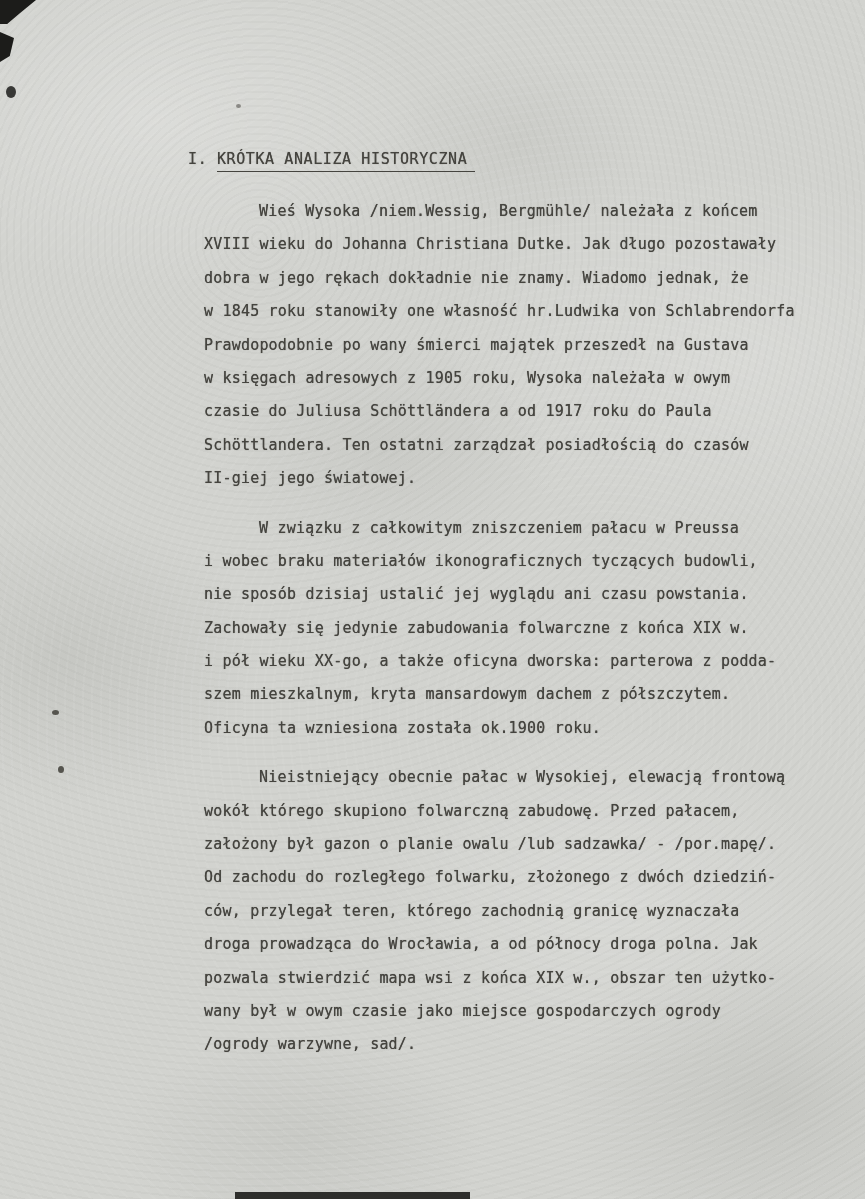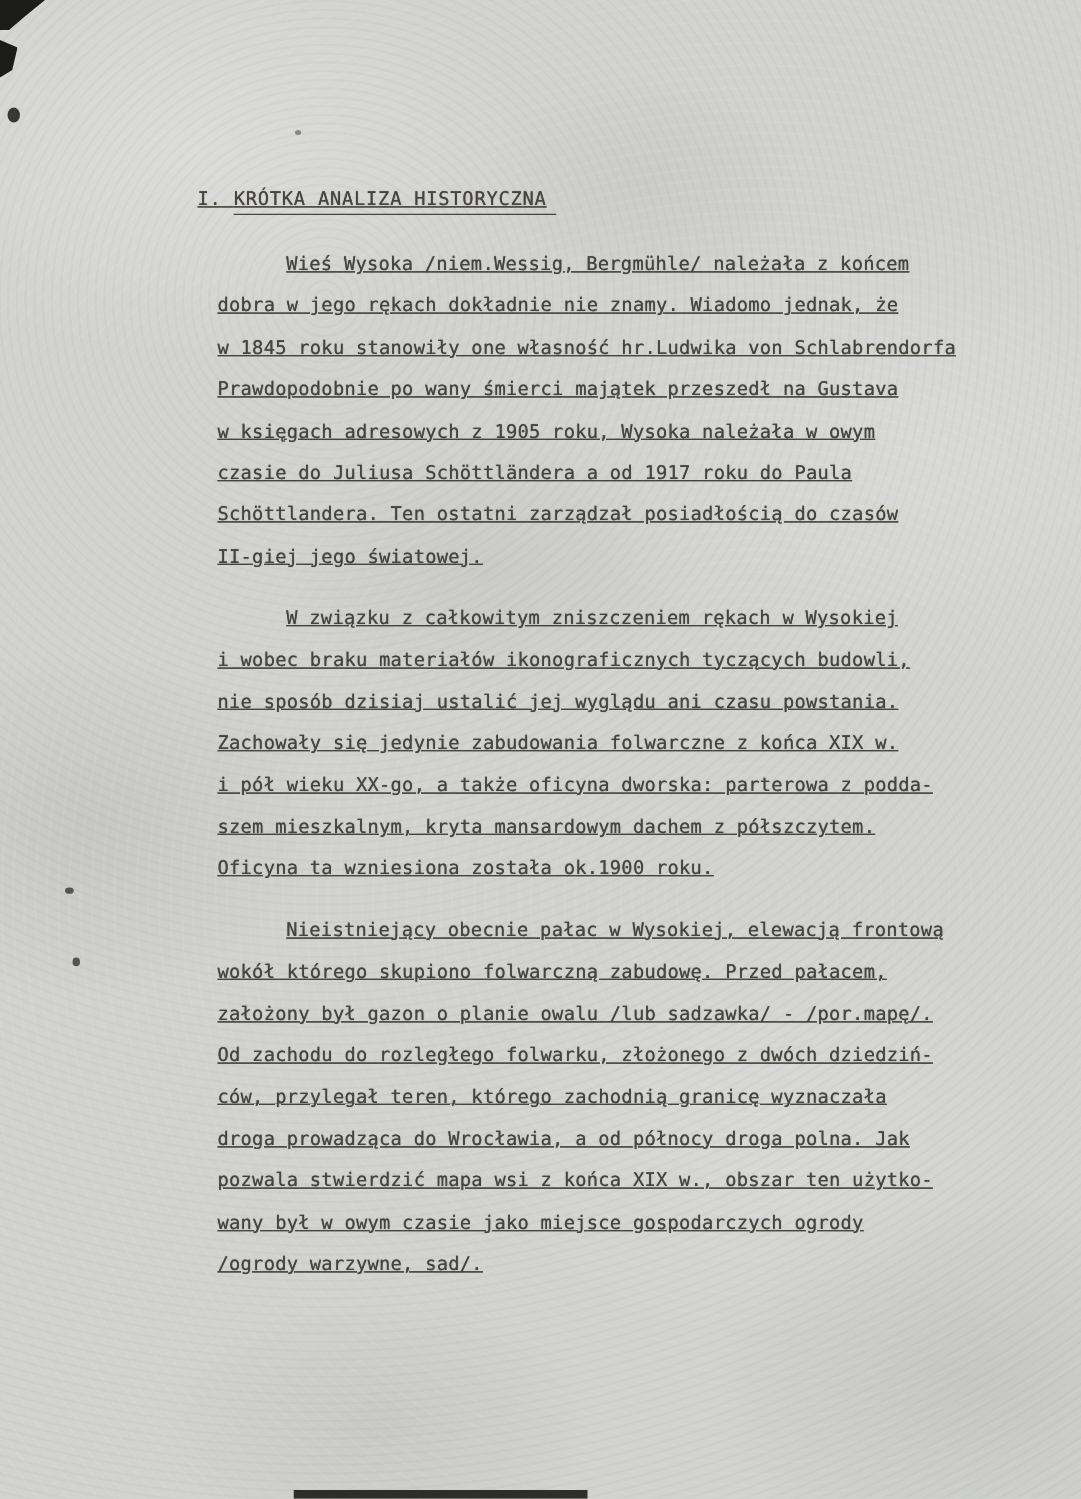--- a/index.html
+++ b/index.html
@@ -31,28 +31,27 @@
   .grain {
     position: absolute;
     inset: 0;
     background-image:
       repeating-radial-gradient(circle at 30% 20%, rgba(120,122,116,0.05) 0 2px, transparent 2px 7px),
       repeating-radial-gradient(circle at 70% 60%, rgba(255,255,255,0.05) 0 2px, transparent 2px 9px);
     pointer-events: none;
   }
   .content {
     position: absolute;
-    left: 158px;
+    left: 188px;
     top: 150px;
     width: 590px;
     color: var(--ink, #45443f);
     font-size: 15px;
     letter-spacing: 0.2px;
     text-shadow: 0 0 0.7px rgba(62,61,56,0.85);
-    text-decoration: underline;
   }
   .heading {
     font-size: 15px;
     font-weight: normal;
     margin: 0 0 27px 0;
     letter-spacing: 0.6px;
     white-space: nowrap;
   }
   .heading .title-underlined {
     border-bottom: 1.6px solid var(--ink, #45443f);
@@ -116,30 +115,31 @@
   <div class="artifact artifact-4"></div>
   <div class="smudge smudge-1"></div>
   <div class="smudge smudge-2"></div>
   <div class="smudge smudge-3"></div>
 
   <div class="content">
     <h1 class="heading"><span>I.</span>&nbsp;<span class="title-underlined">KRÓTKA ANALIZA HISTORYCZNA</span></h1>
     <div id="paragraphs">
         <div class="paragraph">
           <div class="line first">Wieś Wysoka /niem.Wessig, Bergmühle/ należała z końcem</div>
+          <div class="line">XVIII wieku do Johanna Christiana Dutke. Jak długo pozostawały</div>
           <div class="line">dobra w jego rękach dokładnie nie znamy. Wiadomo jednak, że</div>
           <div class="line">w 1845 roku stanowiły one własność hr.Ludwika von Schlabrendorfa</div>
           <div class="line">Prawdopodobnie po wany śmierci majątek przeszedł na Gustava</div>
           <div class="line">w księgach adresowych z 1905 roku, Wysoka należała w owym</div>
           <div class="line">czasie do Juliusa Schöttländera a od 1917 roku do Paula</div>
           <div class="line">Schöttlandera. Ten ostatni zarządzał posiadłością do czasów</div>
           <div class="line">II-giej jego światowej.</div>
         </div>
         <div class="paragraph">
-          <div class="line first">W związku z całkowitym zniszczeniem rękach w Wysokiej</div>
+          <div class="line first">W związku z całkowitym zniszczeniem pałacu w Preussa</div>
           <div class="line">i wobec braku materiałów ikonograficznych tyczących budowli,</div>
           <div class="line">nie sposób dzisiaj ustalić jej wyglądu ani czasu powstania.</div>
           <div class="line">Zachowały się jedynie zabudowania folwarczne z końca XIX w.</div>
           <div class="line">i pół wieku XX-go, a także oficyna dworska: parterowa z podda-</div>
           <div class="line">szem mieszkalnym, kryta mansardowym dachem z półszczytem.</div>
           <div class="line">Oficyna ta wzniesiona została ok.1900 roku.</div>
         </div>
         <div class="paragraph">
           <div class="line first">Nieistniejący obecnie pałac w Wysokiej, elewacją frontową</div>
           <div class="line">wokół którego skupiono folwarczną zabudowę. Przed pałacem,</div>

